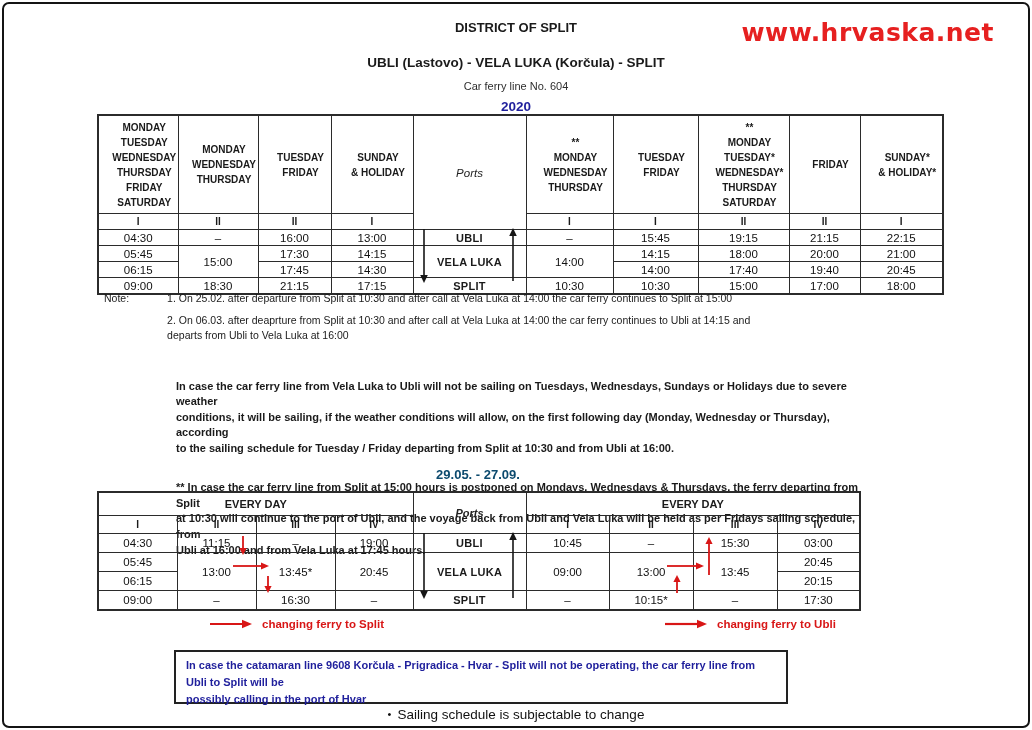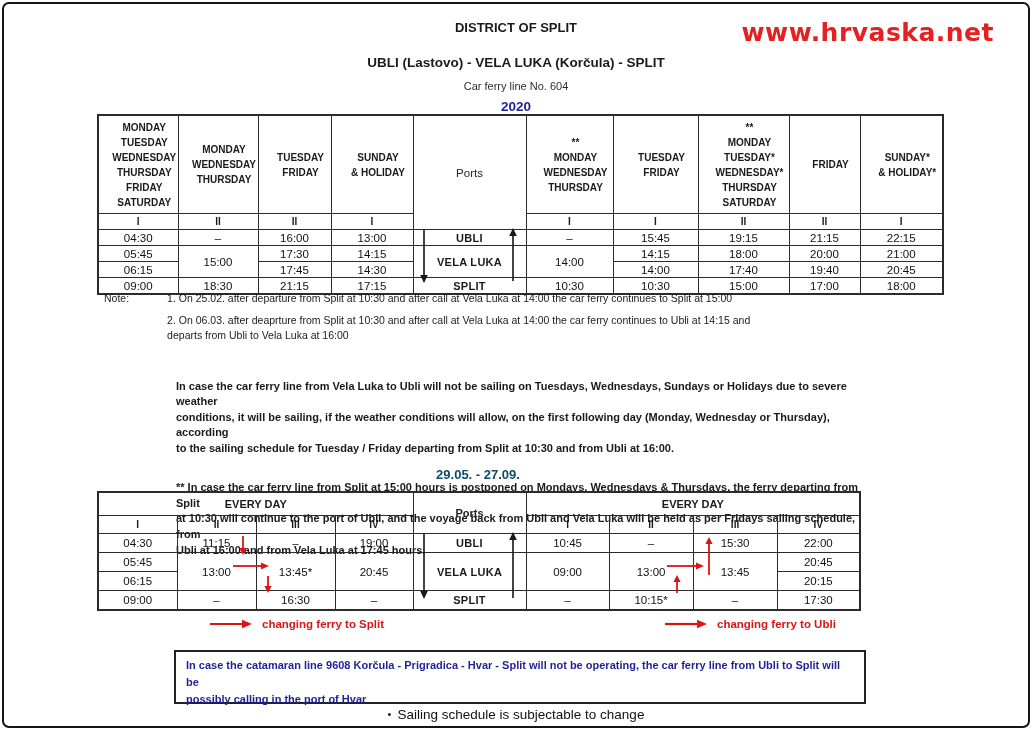--- a/index.html
+++ b/index.html
@@ -15,21 +15,21 @@
   .h-period { font-size:13.5px; font-weight:bold; color:#1f1f9c; }
   .site-link { position:absolute; top:14px; right:34px; font-family:"DejaVu Sans", sans-serif; font-weight:bold; font-size:25px; color:#e62020; letter-spacing:0.5px; text-decoration:none; }
 
   
   table { border-collapse:collapse; table-layout:fixed; border:2px solid #2b2b2b; }
   th, td { border:1px solid #2b2b2b; padding:0; text-align:center; vertical-align:middle; overflow:hidden; }
   th.day { font-size:10px; font-weight:bold; white-space:pre-line; line-height:1.5;padding-left:12px; }
   .marks-row th { font-size:10px; font-weight:bold; height:15px; }
   td.time { font-size:11.5px; font-weight:normal; color:#111; }
   td.port { font-size:11px; font-weight:bold; letter-spacing:0.3px; }
-  th.ports-head { font-weight:normal; font-size:11.5px; color:#222; }
+  th.ports-head { font-style:italic; font-weight:normal; font-size:11.5px; color:#222; }
 
   .t1-wrap { position:absolute; left:93px; top:110px; width:845px; height:172px; }
   .t1 { width:845px; }
   .t1 .days-row th { height:97px; }
   .t1 td { height:15px; }
 
   .t2-wrap { position:absolute; left:93px; top:487px; width:762px; height:111px; }
   .t2 { width:762px; }
   .t2 .everyday-row th { height:22px; font-size:11px; font-weight:bold; }
   .t2 .marks-row th { height:17px; }
@@ -47,21 +47,21 @@
   .paras .p1 { margin-bottom:8px; }
 
   .heading2 { position:absolute; left:93px; top:463px; width:762px; text-align:center; font-size:13px; font-weight:bold; color:#0c4a6e; }
 
   .footnote2 { position:absolute; left:93px; top:600px; width:762px; text-align:center; font-size:10.5px; color:#1c1c1c; }
 
   .legend { position:absolute; top:614px; display:flex; align-items:center; gap:9px; color:#d81616; font-weight:bold; font-size:11.5px; }
   .legend-left { left:205px; }
   .legend-right { left:660px; }
 
-  .notice-box { position:absolute; left:170px; top:646px; width:692px; height:54px; border:2px solid #222; box-sizing:border-box; padding:5px 10px; color:#1f1f9c; font-weight:bold; font-size:11px; line-height:1.55; white-space:pre-line; }
+  .notice-box { position:absolute; left:170px; top:646px; width:614px; height:54px; border:2px solid #222; box-sizing:border-box; padding:5px 10px; color:#1f1f9c; font-weight:bold; font-size:11px; line-height:1.55; white-space:pre-line; }
 
   .footer { position:absolute; left:0; top:703px; width:100%; text-align:center; font-size:13.5px; color:#111; }
   .footer .bullet { font-size:11px; margin-right:6px; vertical-align:1px; }
 </style>
 </head>
 <body>
 
 <div class="page">
 
   <a class="site-link" href="#">www.hrvaska.net</a>
@@ -240,21 +240,21 @@
       </tr>
       <tr>
         <td class="time">04:30</td>
         <td class="time">11:15</td>
         <td class="time">–</td>
         <td class="time">19:00</td>
         <td class="port">UBLI</td>
         <td class="time">10:45</td>
         <td class="time">–</td>
         <td class="time">15:30</td>
-        <td class="time">22:00</td>
+        <td class="time">03:00</td>
       </tr>
       <tr>
         <td class="time">05:45</td>
         <td class="time" rowspan="2">13:00</td>
         <td class="time" rowspan="2">13:45*</td>
         <td class="time" rowspan="2">20:45</td>
         <td class="port" rowspan="2">VELA LUKA</td>
         <td class="time" rowspan="2">09:00</td>
         <td class="time" rowspan="2">13:00</td>
         <td class="time" rowspan="2">13:45</td>

